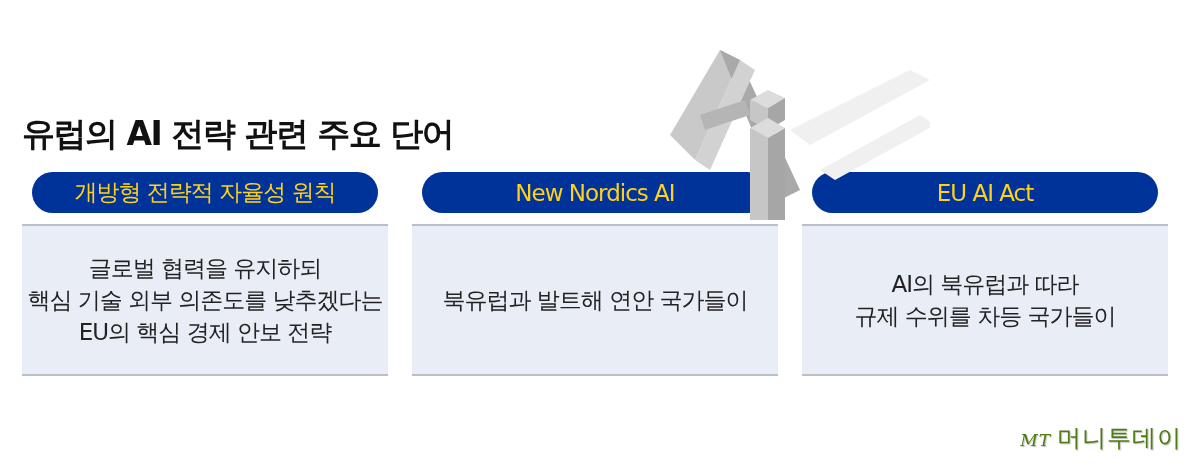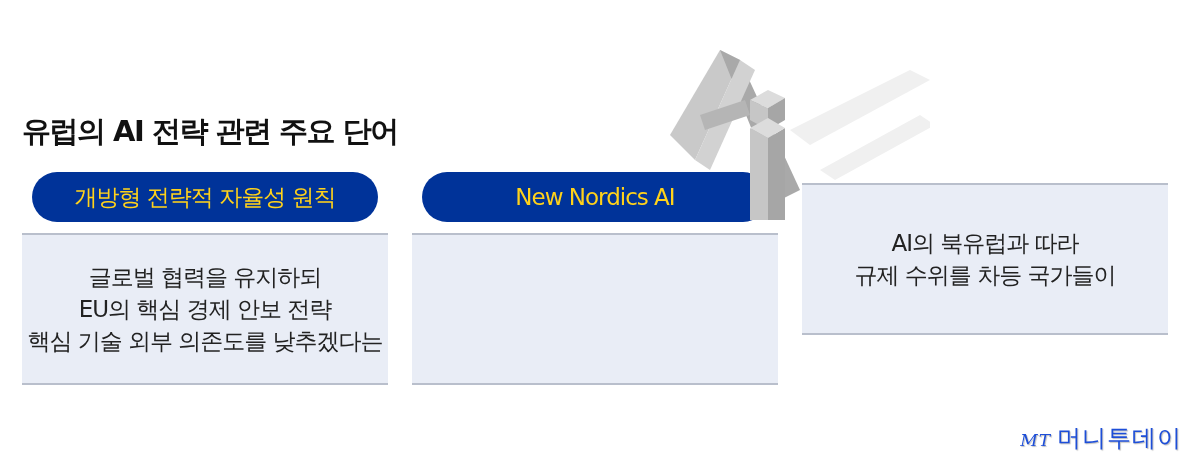--- a/index.html
+++ b/index.html
@@ -1,30 +1,30 @@
 <!DOCTYPE html>
 <html><head>
 <meta charset="utf-8">
 <style>
   html, body { margin:0; padding:0; background:#ffffff; }
   body { width:1200px; height:468px; position:relative; overflow:hidden;
          font-family:"DejaVu Sans", "Liberation Sans", sans-serif; }
-  .title { position:absolute; left:22px; top:112px; font-size:29px; font-weight:bold;
+  .title { position:absolute; left:22px; top:112px; font-size:33px; font-weight:bold;
            color:#111; letter-spacing:-1.5px; z-index:3; }
   .deco { position:absolute; left:640px; top:20px; z-index:2; }
   .col { position:absolute; top:172px; width:366px; }
-  .pill { height:50px; border-radius:27px; background:#003399; color:#ffd21a;
+  .pill { height:41px; border-radius:27px; background:#003399; color:#ffd21a;
           display:flex; align-items:center; justify-content:center;
           font-size:23px; letter-spacing:-1px; margin:0 10px; position:relative; z-index:1; }
   .box { margin-top:11px; height:148px; background:#e9edf6;
          border-top:2px solid #b9bfcc; border-bottom:2px solid #b9bfcc;
          display:flex; align-items:center; justify-content:center; text-align:center;
          font-size:23px; color:#222; line-height:32px; letter-spacing:-1px; }
   .box div { white-space:nowrap; }
-  .logo { position:absolute; right:18px; bottom:14px; font-size:24px; color:#1d4ed8;
+  .logo { position:absolute; right:18px; bottom:14px; font-size:24px; color:#4d7c0f;
           text-shadow:1px 1px 1px #bdbdbd; letter-spacing:1px; }
   .logo .mt { font-style:italic; font-family:"DejaVu Serif", serif; font-size:17px; margin-right:6px; }
 </style>
 </head>
 <body>
 
 <div class="title">유럽의 AI 전략 관련 주요 단어</div>
 
 <svg class="deco" width="290" height="200" viewBox="0 0 290 200">
   <polygon points="150,110 270,50 290,60 170,125" fill="#f0f0f0"></polygon>
@@ -39,35 +39,37 @@
   <polygon points="110,108 128,118 128,210 110,200" fill="#c6c6c6"></polygon>
   <polygon points="128,118 145,108 145,200 128,210" fill="#a6a6a6"></polygon>
   <polygon points="110,108 128,98 145,108 128,118" fill="#dcdcdc"></polygon>
 </svg>
 
 <div class="col" style="left:22px;">
   <div class="pill">개방형 전략적 자율성 원칙</div>
   <div class="box">
     <div>
       <div>글로벌 협력을 유지하되</div>
+      <div>핵심 기술 외부 의존도를 낮추겠다는</div>
       <div>EU의 핵심 경제 안보 전략</div>
-      <div>핵심 기술 외부 의존도를 낮추겠다는</div>
     </div>
   </div>
 </div>
 
 <div class="col" style="left:412px;">
   <div class="pill">New Nordics AI</div>
   <div class="box">
     <div>
+      <div>북유럽과 발트해 연안 국가들이</div>
     </div>
   </div>
 </div>
 
 <div class="col" style="left:802px;">
+  <div class="pill">EU AI Act</div>
   <div class="box">
     <div>
       <div>AI의 북유럽과 따라</div>
       <div>규제 수위를 차등 국가들이</div>
     </div>
   </div>
 </div>
 
 <div class="logo">
   <span class="mt">MT</span><span>머니투데이</span>

